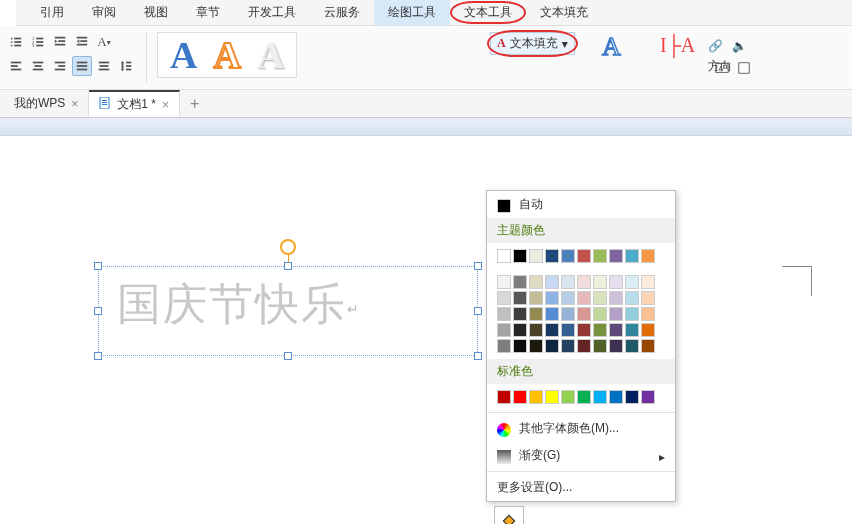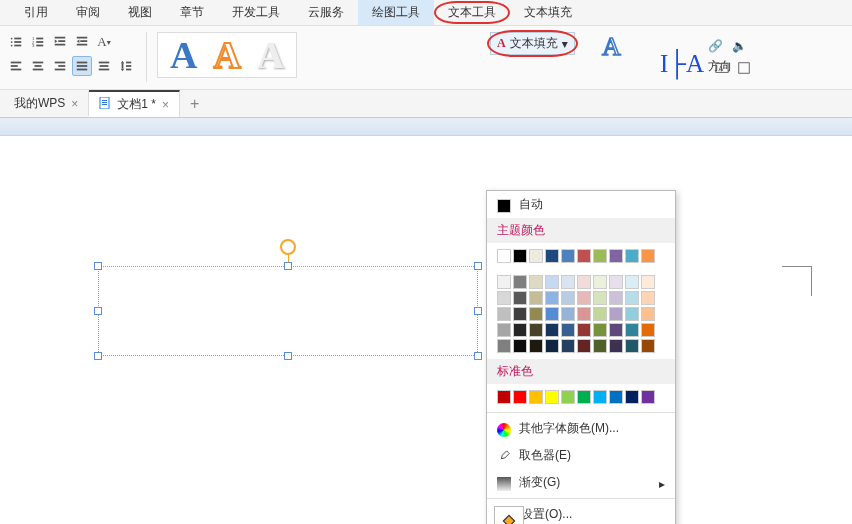--- a/index.html
+++ b/index.html
@@ -1,19 +1,19 @@
 <!DOCTYPE html>
 <html><head>
 <meta charset="utf-8">
 <style>
   * { box-sizing: border-box; margin: 0; padding: 0; font-family: "Microsoft YaHei", Arial, sans-serif; }
   body { width: 852px; height: 524px; background: #fff; font-size: 12px; color: #333; position: relative; overflow: hidden; }
 
   
-  .menubar { display: flex; align-items: center; height: 26px; background: #f5f5f5; border-bottom: 1px solid #e0e0e0; padding-left: 10px; }
+  .menubar { display: flex; align-items: center; height: 26px; background: #f5f5f5; border-bottom: 1px solid #e0e0e0; padding-left: 10px; margin-left: 16px; }
   .menubar div { padding: 4px 14px; cursor: default; }
   .menubar .active { background: #d7e8f8; }
   .menubar .circled { position: relative; }
   .menubar .circled::after { content: ""; position: absolute; left: 0; right: 0; top: 1px; bottom: 1px; border: 2px solid #e03030; border-radius: 50%/85%; pointer-events: none; }
 
   
   .toolbar { display: flex; align-items: flex-start; height: 64px; background: #fafafa; padding: 6px 6px 0 6px; gap: 4px; border-bottom: 1px solid #e0e0e0; }
   .tb-icon { width: 20px; height: 20px; display: inline-flex; align-items: center; justify-content: center; border: 1px solid transparent; border-radius: 2px; color: #555; }
   .tb-icon svg { width: 14px; height: 14px; }
   .tb-group { display: flex; flex-direction: column; gap: 4px; }
@@ -55,21 +55,21 @@
   .h-t { left: 50%; top: -5px; margin-left: -4px; } .h-b { left: 50%; bottom: -5px; margin-left: -4px; }
   .h-l { left: -5px; top: 50%; margin-top: -4px; } .h-r { right: -5px; top: 50%; margin-top: -4px; }
   .rot { position: absolute; left: 50%; top: -28px; margin-left: -8px; width: 16px; height: 16px; border: 2px solid #f5a623; border-radius: 50%; }
   .rot::after { content: ""; position: absolute; left: 6px; top: 14px; width: 1px; height: 10px; background: #f5a623; }
 
   .corner { position: absolute; right: 40px; top: 130px; width: 30px; height: 30px; border-left: 1px solid #888; border-bottom: 1px solid #888; transform: rotate(180deg); }
 
   
   .panel { position: absolute; left: 486px; top: 54px; width: 190px; background: #fff; border: 1px solid #bbb; box-shadow: 2px 2px 6px rgba(0,0,0,0.2); font-size: 12px; }
   .panel .row { display: flex; align-items: flex-end; padding: 5px 10px; gap: 8px; }
-  .panel .hdr { background: #f0f0f0; padding: 4px 10px; color: #be185d; }
+  .panel .hdr { background: #f0f0f0; padding: 4px 10px; color: #4d7c0f; }
   .swatches { display: flex; flex-wrap: wrap; gap: 2px; padding: 6px 10px; }
   .sw { width: 14px; height: 14px; border: 1px solid #ccc; }
   .sep-h { height: 1px; background: #e0e0e0; margin: 2px 0; }
   .colorwheel { width: 14px; height: 14px; border-radius: 50%; background: conic-gradient(red,orange,yellow,lime,cyan,blue,magenta,red); }
   .picker { width: 14px; height: 14px; }
   .grad { width: 14px; height: 14px; background: linear-gradient(#555,#eee); }
 
   
   .floatbtn { position: absolute; width: 30px; height: 30px; border: 1px solid #bbb; background: #fff; display: flex; align-items: center; justify-content: center; }
   .fb1 { left: 494px; top: 370px; }
@@ -183,21 +183,21 @@
     <span class="bigA orange">A</span>
     <span class="bigA grey">A</span>
   </div>
 
   <div style="position:absolute; left:490px; top:32px;" class="text-fill">
     <span class="af">A</span>
     <span>文本填充</span>
     <span style="margin-left:4px;">▾</span>
   </div>
   <span class="bigLetter Aoutline" style="position:absolute;left:596px;top:32px;">A</span>
-  <span style="position:absolute;left:660px;top:50px;color:#1d4ed8;font-family:serif;font-size:25px;">I├A</span>
+  <span style="position:absolute;left:660px;top:34px;color:#ef4444;font-family:serif;font-size:20px;">I├A</span>
   <span style="position:absolute;left:708px;top:58px;">方向</span>
   <span style="position:absolute;left:706px;top:36px;" class="tb-icon">🔗</span>
   <span style="position:absolute;left:730px;top:36px;" class="tb-icon">🔈</span>
   <span style="position:absolute;left:712px;top:58px;" class="tb-icon">
       <svg viewBox="0 0 16 16">
         <rect x="1" y="3" width="14" height="10" fill="none" stroke="#555"></rect>
         <text x="4" y="11" font-size="8" fill="#555">A</text>
       </svg>
     </span>
   <span style="position:absolute;left:734px;top:58px;" class="tb-icon">
@@ -230,20 +230,21 @@
   <div class="txtbox">
     <div class="rot"></div>
     <div class="handle h-tl"></div>
     <div class="handle h-t"></div>
     <div class="handle h-tr"></div>
     <div class="handle h-l"></div>
     <div class="handle h-r"></div>
     <div class="handle h-bl"></div>
     <div class="handle h-b"></div>
     <div class="handle h-br"></div>
+    <div class="content"><span>国庆节快乐</span><span class="pm">↵</span></div>
   </div>
   <div class="corner"></div>
 
   <div class="panel">
     <div class="row">
       <span class="sw" style="background:#000"></span>
       <span>自动</span>
     </div>
     <div class="hdr">主题颜色</div>
     <div class="swatches" id="theme-row1">
@@ -322,26 +323,20 @@
         <span class="sw" style="background: rgb(0, 112, 192);"></span>
         <span class="sw" style="background: rgb(0, 32, 96);"></span>
         <span class="sw" style="background: rgb(112, 48, 160);"></span>
       </div>
     <div class="sep-h"></div>
     <div class="row">
       <span class="colorwheel"></span>
       <span>其他字体颜色(M)...</span>
     </div>
     <div class="row">
-      <svg class="picker" viewBox="0 0 16 16">
-          <path d="M13 3l-2-2-5 5-1 4 4-1 5-5z" fill="none" stroke="#333"></path>
-        </svg>
-      <span>取色器(E)</span>
-    </div>
-    <div class="row">
       <span class="grad"></span>
       <span>渐变(G)</span>
       <span style="margin-left:auto">▸</span>
     </div>
     <div class="sep-h"></div>
     <div class="row">
       <span>更多设置(O)...</span>
     </div>
   </div>
 

